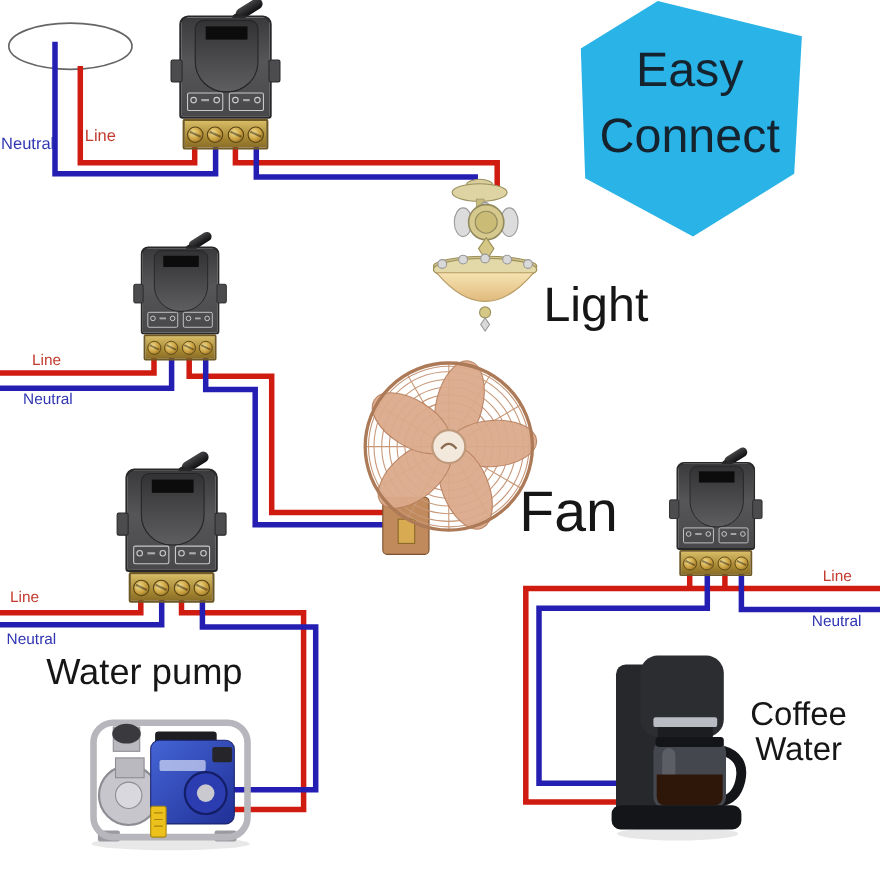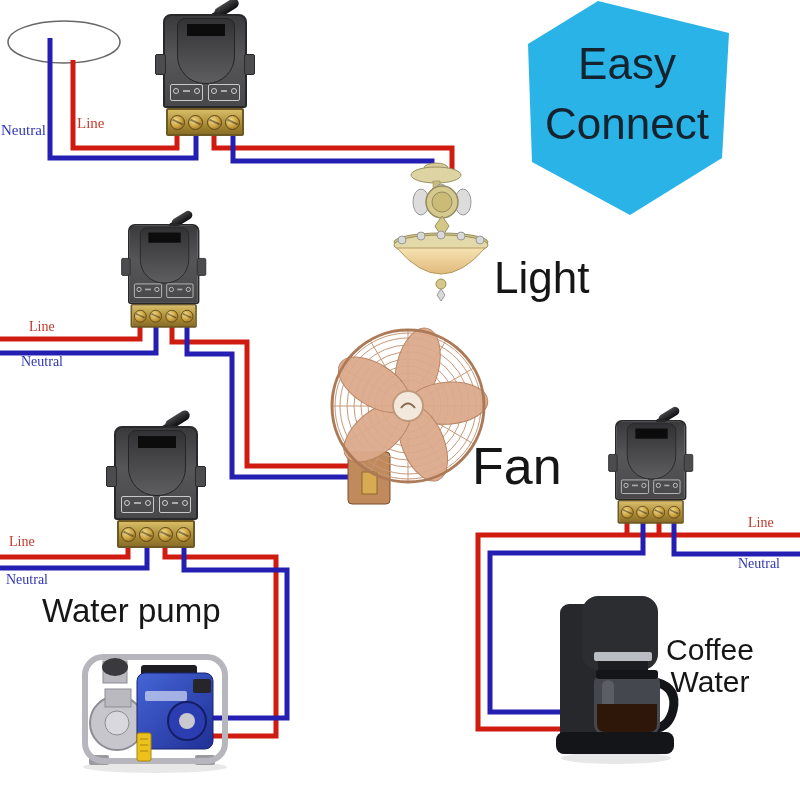--- a/index.html
+++ b/index.html
@@ -10,21 +10,21 @@
     --badge-bg:#29b3e7;
     --badge-text:#15232f;
   }
   html,body{margin:0;padding:0;}
   body{font-family:"Liberation Sans",sans-serif;background:#ffffff;}
   .canvas{position:relative;width:800px;height:800px;background:#ffffff;overflow:hidden;}
   .abs{position:absolute;}
   svg{display:block;}
 
   
-  .lbl{position:absolute;white-space:nowrap;line-height:1.05;font-family:Liberation Serif, serif;}
+  .lbl{position:absolute;white-space:nowrap;line-height:1.05;}
   .lbl.red{color:var(--label-line);font-size:14px;}
   .lbl.blue{color:var(--label-neutral);font-size:14px;}
   .lbl.src{font-size:15px;}
   .app-lbl{position:absolute;color:#161616;white-space:nowrap;line-height:1.0;}
   .app-lbl.light{font-size:44px;margin-top:40px;}
   .app-lbl.fan{font-size:52px;}
   .app-lbl.pump{font-size:33px;}
   .app-lbl.coffee{font-size:30px;text-align:center;width:124px;line-height:1.08;}
 
   
@@ -335,18 +335,18 @@
 
   <div class="lbl red" style="left:9px;top:535px">Line</div>
   <div class="lbl blue" style="left:6px;top:573px">Neutral</div>
 
   <div class="lbl red" style="left:748px;top:516px">Line</div>
   <div class="lbl blue" style="left:738px;top:557px">Neutral</div>
 
   <div class="app-lbl light" style="left:494px;top:216px">Light</div>
   <div class="app-lbl fan" style="left:472px;top:440px">Fan</div>
   <div class="app-lbl pump" style="left:42px;top:594px">Water pump</div>
-  <div class="app-lbl coffee" style="left:648px;top:634px">
+  <div class="app-lbl coffee" style="left:664px;top:634px">
     <div>Coffee</div>
     <div>Water</div>
   </div>
 
 </div>
 
 </body></html>

